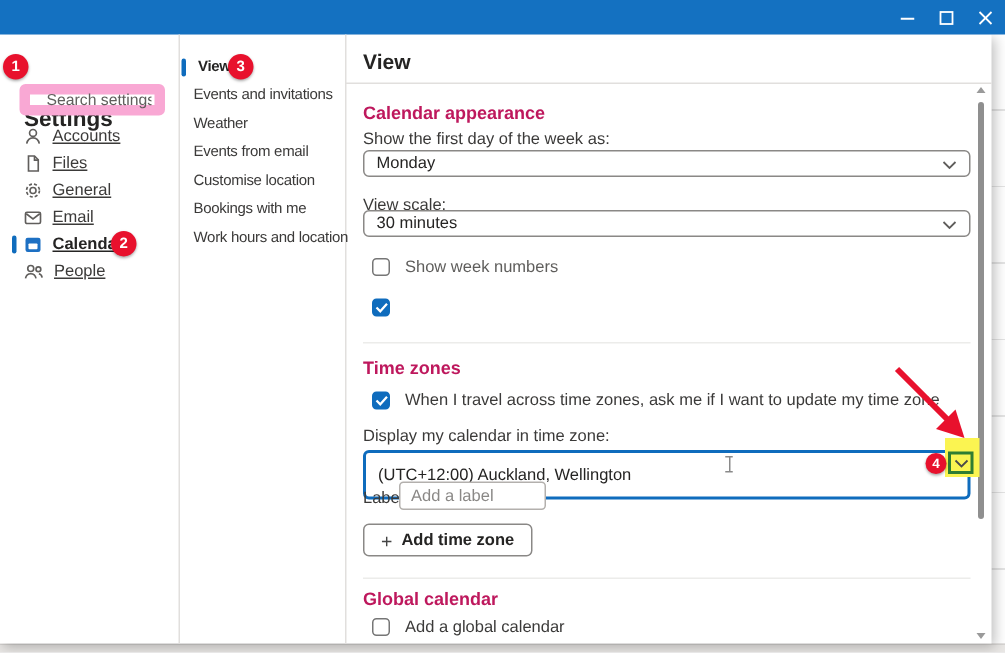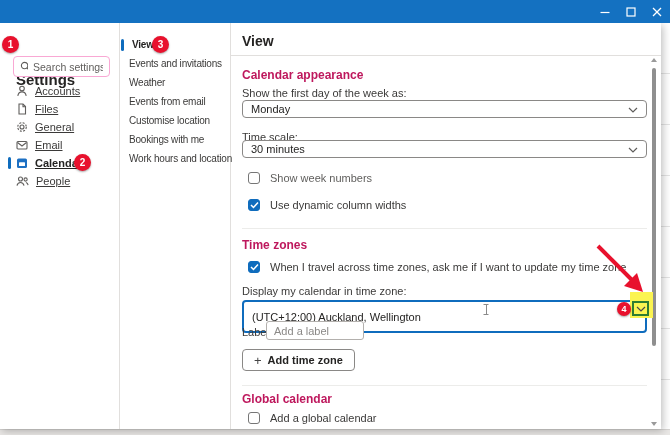--- a/index.html
+++ b/index.html
@@ -21,21 +21,21 @@
     position:absolute; left:0; top:429px; width:670px; height:6px; z-index:1;
     background:#e9e7e5; border-top:1px solid #d6d4d2;
   }
   
   .dialog { position:absolute; left:0; top:23px; width:661px; height:406px; background:#ffffff; box-shadow:2px 2px 8px rgba(0,0,0,0.25); z-index:2; }
   .vdiv { position:absolute; top:23px; width:1px; height:406px; background:#e1dfdd; z-index:4; }
   .abs { position:absolute; z-index:4; }
   
   .settings-title { left:16px; top:35px; font-size:15px; font-weight:bold; color:#252423;margin-top:36px; }
   .search-box {
-    left:13px; top:56px; width:97px; height:21px; border:1px solid #f9a8d4; border-radius:4px;
+    left:13px; top:56px; width:97px; height:21px; border:7px solid #f9a8d4; border-radius:4px;
     display:flex; align-items:center; gap:5px; padding:0 6px; background:#fff;
   }
   .search-box input { border:none; outline:none; width:70px; font-size:10.5px; color:#605e5c; font-family:"Liberation Sans",sans-serif; background:transparent; }
   .search-box input::placeholder { color:#605e5c; }
   .side-nav { left:0; top:82px; width:119px; }
   .side-item { position:relative; height:18px; display:flex; align-items:center; gap:7px; padding-left:16px; font-size:11px; color:#3b3a39; cursor:pointer; white-space:nowrap;text-decoration:underline; }
   .side-item.selected { font-weight:bold; color:#252423; }
   .side-item.selected::before { content:""; position:absolute; left:8px; top:3px; width:3px; height:12px; background:#0f6cbd; border-radius:2px; }
   
   .mid-nav { left:120px; top:35px; width:110px; }
@@ -209,42 +209,41 @@
   <div class="abs sec-heading" style="left:242px;top:68px;">Calendar appearance</div>
 
   <div class="abs field-label" style="left:242px;top:87px;">Show the first day of the week as:</div>
   <div class="select" style="top:100px;">
     <span>Monday</span>
     <svg class="chev" width="10" height="6">
         <path d="M1 1 L5 5 L9 1" fill="none" stroke="#605e5c" stroke-width="1.2"></path>
       </svg>
   </div>
 
-  <div class="abs field-label" style="left:242px;top:131px;">Time scale:</div>
+  <div class="abs field-label" style="left:242px;top:131px;">View scale:</div>
   <div class="select" style="top:140px;">
     <span>30 minutes</span>
     <svg class="chev" width="10" height="6">
         <path d="M1 1 L5 5 L9 1" fill="none" stroke="#605e5c" stroke-width="1.2"></path>
       </svg>
   </div>
 
   <div class="check-row" style="left:248px;top:172px;">
     <span class="cb">
       
     </span>
     <span class="cb-label dim">Show week numbers</span>
   </div>
 
   <div class="check-row" style="left:248px;top:199px;">
     <span class="cb checked">
       <svg width="9" height="8">
           <path d="M1 4 L3.5 6.5 L8 1.5" fill="none" stroke="#fff" stroke-width="1.5"></path>
         </svg>
     </span>
-    <span class="cb-label">Use dynamic column widths</span>
   </div>
 
   <div class="sec-div" style="top:228px;"></div>
 
   <div class="abs sec-heading" style="left:242px;top:238px;">Time zones</div>
 
   <div class="check-row" style="left:248px;top:261px;">
     <span class="cb checked">
       <svg width="9" height="8">
           <path d="M1 4 L3.5 6.5 L8 1.5" fill="none" stroke="#fff" stroke-width="1.5"></path>

